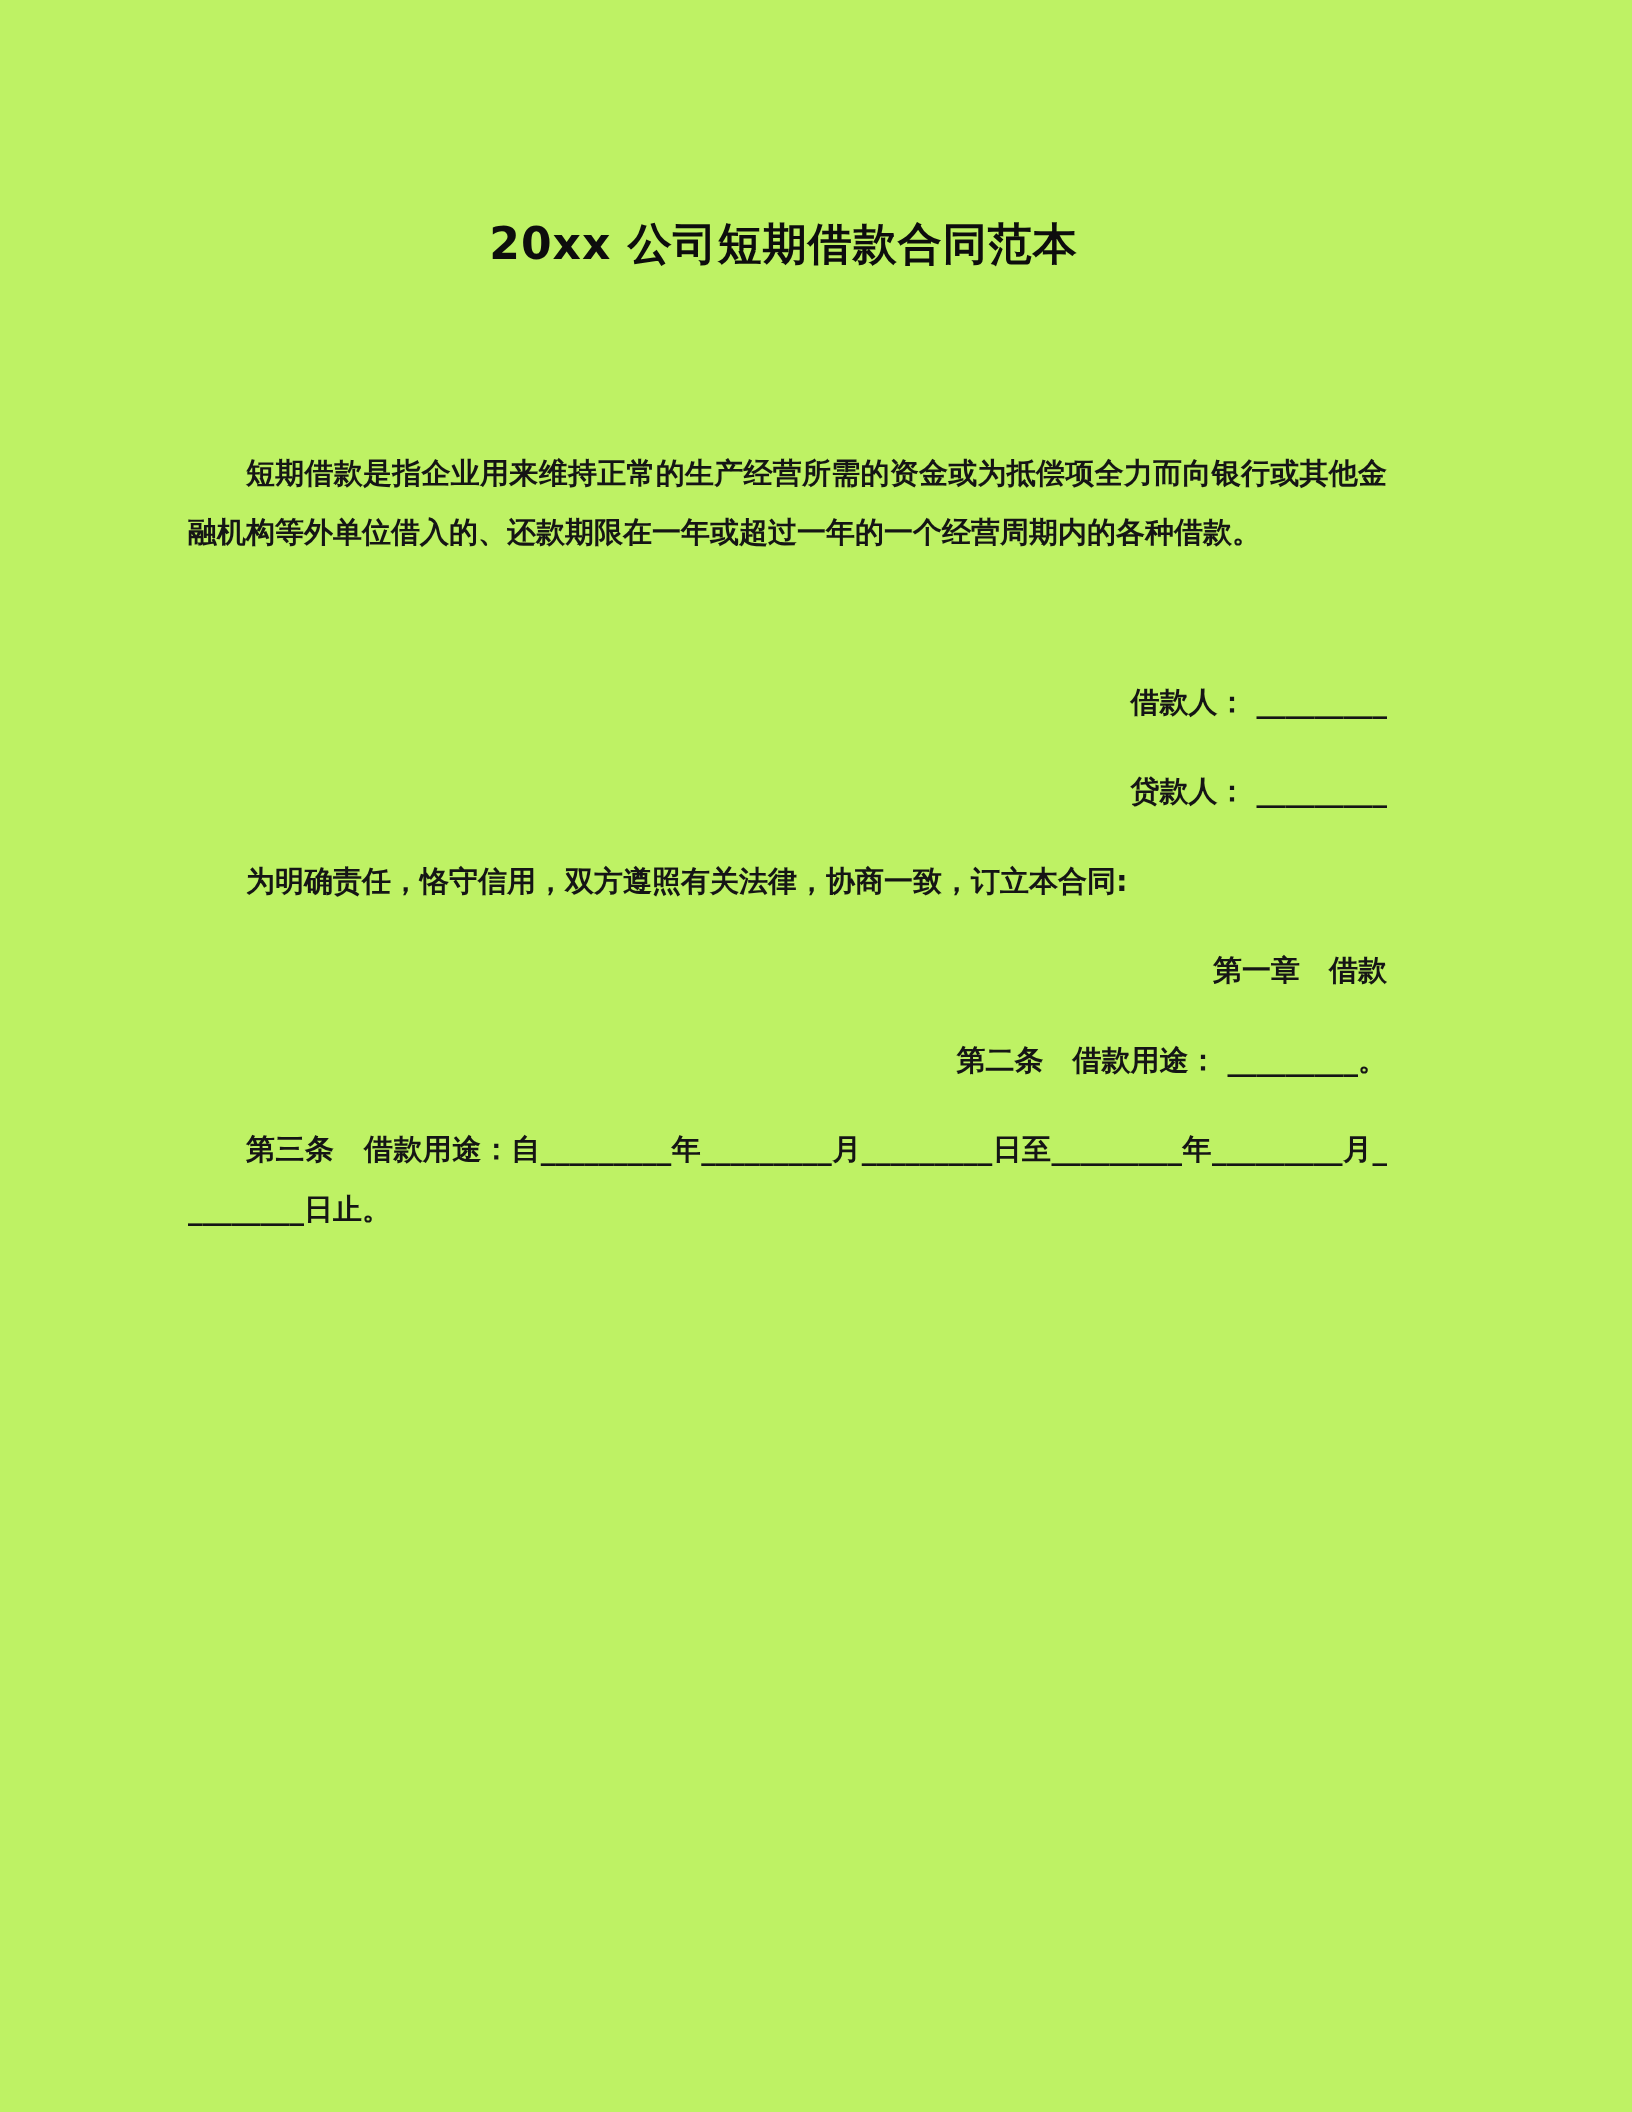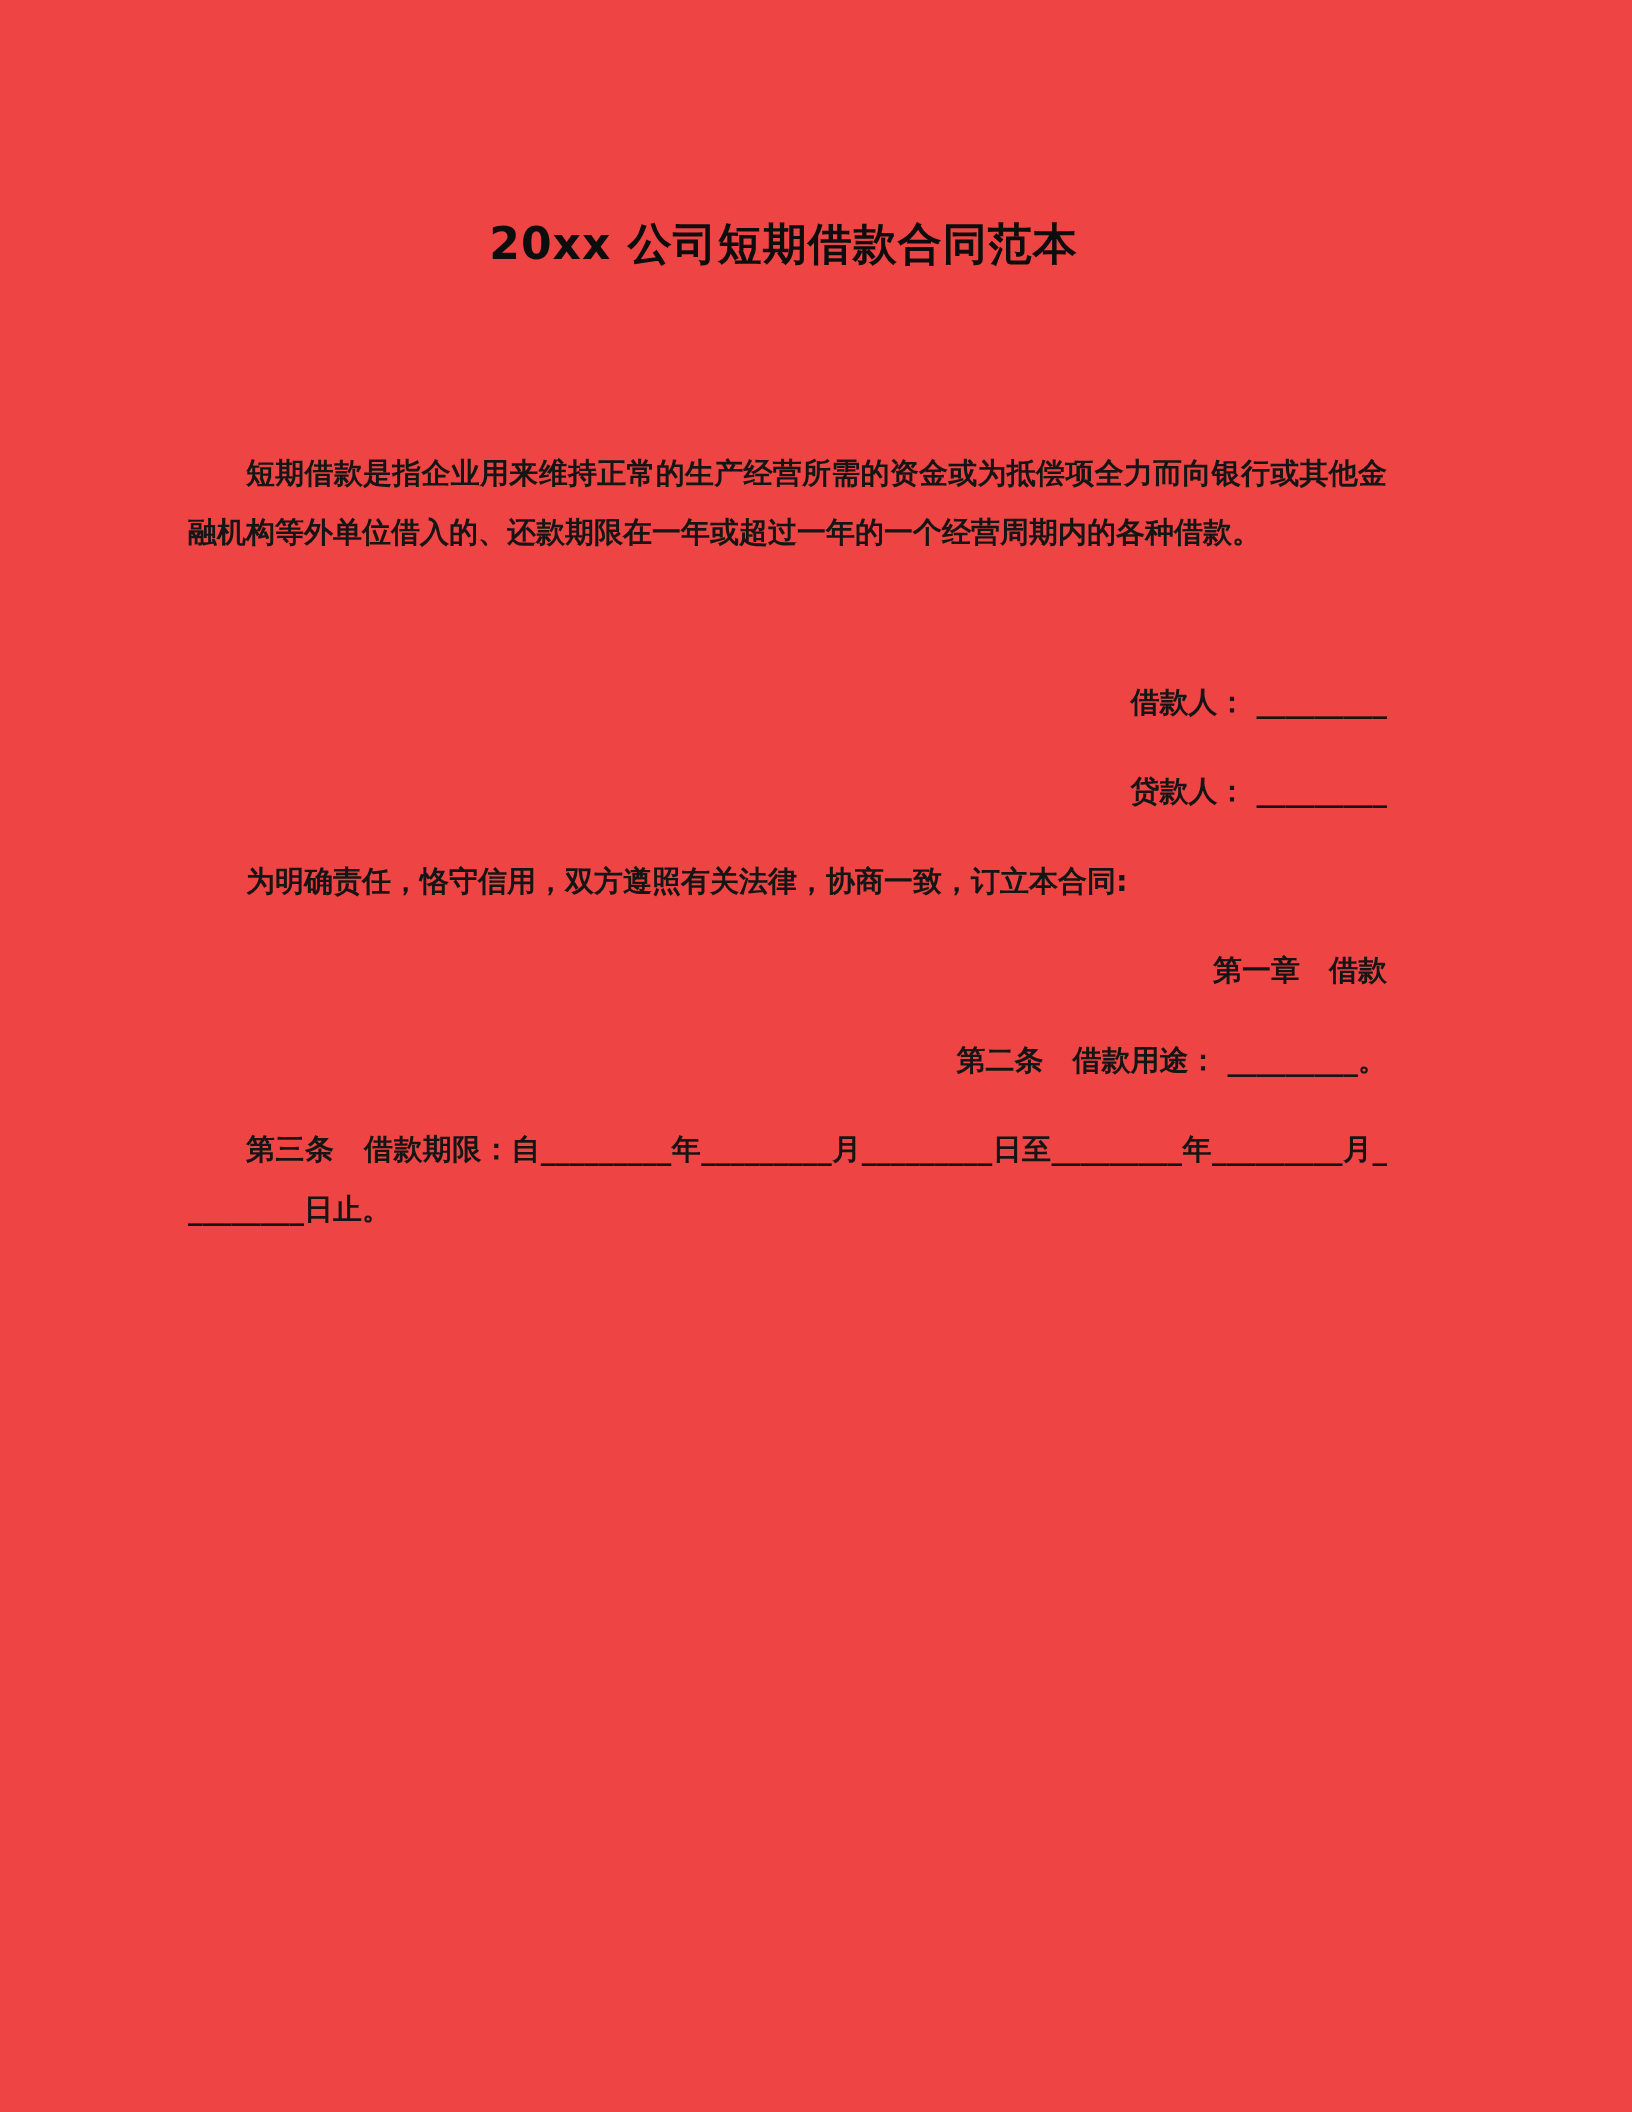--- a/index.html
+++ b/index.html
@@ -10,21 +10,21 @@
   body {
     width: 1632px;
     min-height: 2112px;
     font-family: "DejaVu Sans", "Liberation Sans", sans-serif;
     color: #111111;
   }
   .page {
     box-sizing: border-box;
     width: 1632px;
     min-height: 2112px;
-    background: #ef4444;
+    background: #bef264;
     padding: 215px 245px 120px 180px;
   }
   .title {
     font-size: 44px;
     font-weight: bold;
     text-align: center;
     letter-spacing: 1px;
     margin: 0 0 170px 0;
     color: #0d0d0d;
   }
@@ -62,15 +62,15 @@
 
   <p class="para no-justify">贷款人： _________</p>
 
   <p class="para">为明确责任，恪守信用，双方遵照有关法律，协商一致，订立本合同:</p>
 
   <p class="para no-justify chapter">第一章　借款</p>
 
 
   <p class="para no-justify">第二条　借款用途： _________。</p>
 
-  <p class="para">第三条　借款期限：自_________年_________月_________日至_________年_________月_________日止。</p>
+  <p class="para">第三条　借款用途：自_________年_________月_________日至_________年_________月_________日止。</p>
 
 </div>
 
 </body></html>

